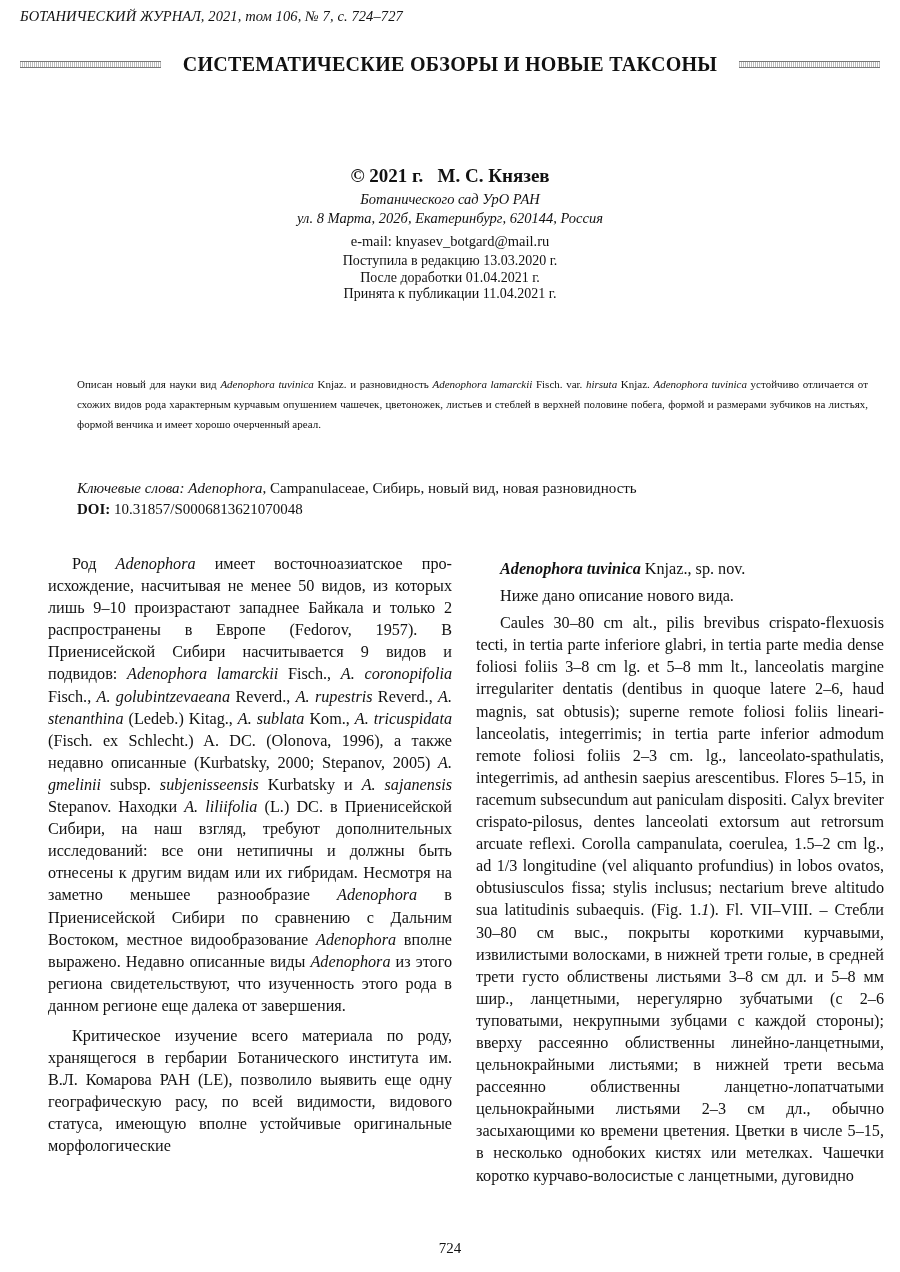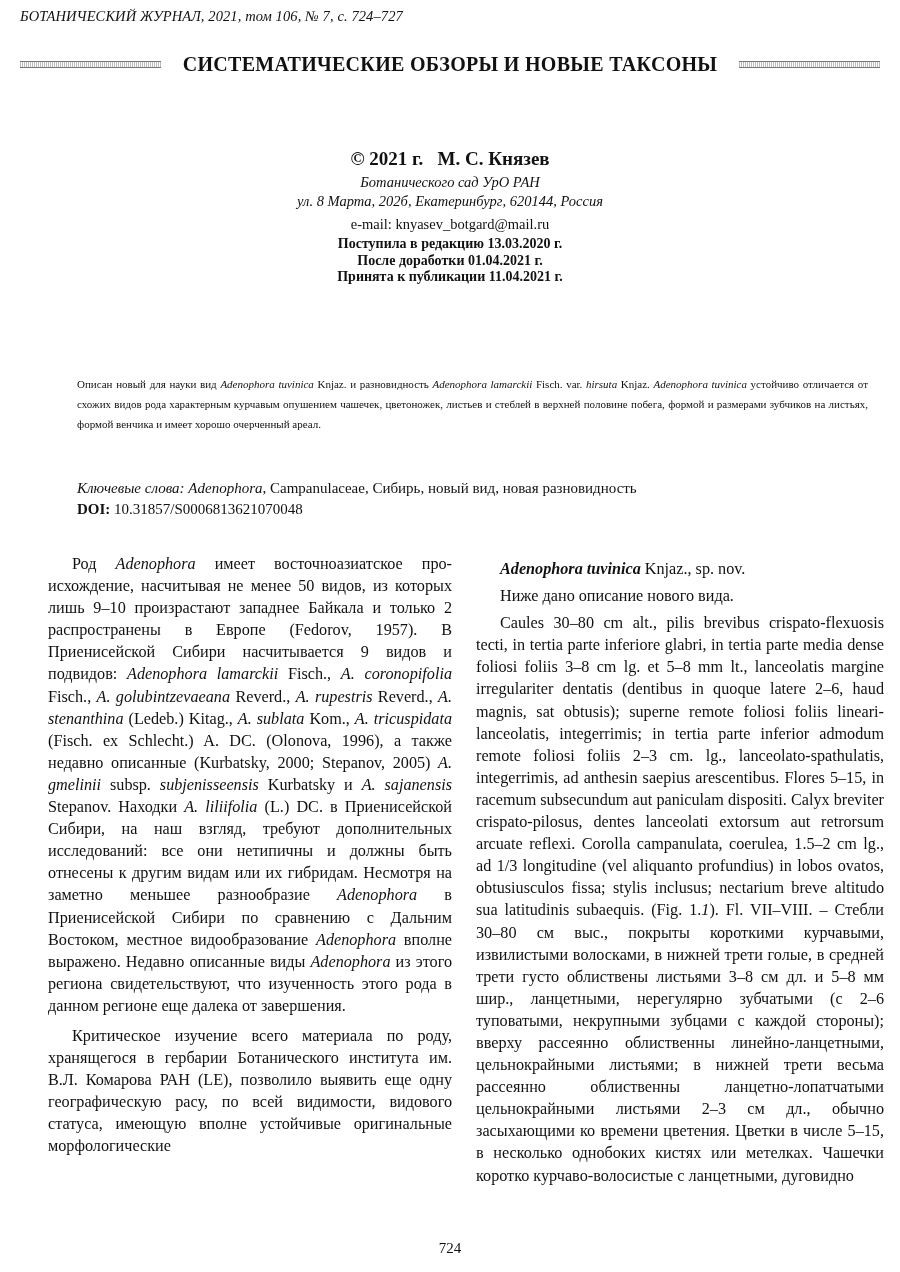--- a/index.html
+++ b/index.html
@@ -21,24 +21,24 @@
       background: repeating-linear-gradient(90deg, #bbb 0 1px, #fff 1px 2px);
     }
     .section-head .label {
       font-weight: bold; font-size: 20px; letter-spacing: 0.3px; white-space: nowrap;
     }
     .title-block {
       position: absolute; left: 0; right: 0; top: 145px; text-align: center;
     }
     .title { font-weight: bold; font-size: 23px; line-height: 27px; }
     .title i { font-weight: bold; }
-    .author { margin-top: 3px; font-weight: bold; font-size: 19px; line-height: 22px; }
+    .author { margin-top: 20px; font-weight: bold; font-size: 19px; line-height: 22px; }
     .affil { font-style: italic; font-size: 14.5px; line-height: 19px; margin-top: 3px; }
     .email { font-size: 14.5px; line-height: 19px; margin-top: 4px; }
-    .dates { font-size: 14px; line-height: 16.5px; margin-top: 2px; font-weight: bold; }
+    .dates { font-size: 14px; line-height: 16.5px; margin-top: 2px; }
     .abstract {
       position: absolute; left: 77px; right: 32px; top: 374px;
       font-size: 11px; line-height: 20px; text-align: justify;
     }
     .keywords {
       position: absolute; left: 77px; right: 32px; top: 478px;
       font-size: 15px; line-height: 20px;
     }
     .doi {
       position: absolute; left: 77px; top: 499px; font-size: 15px; line-height: 20px;

